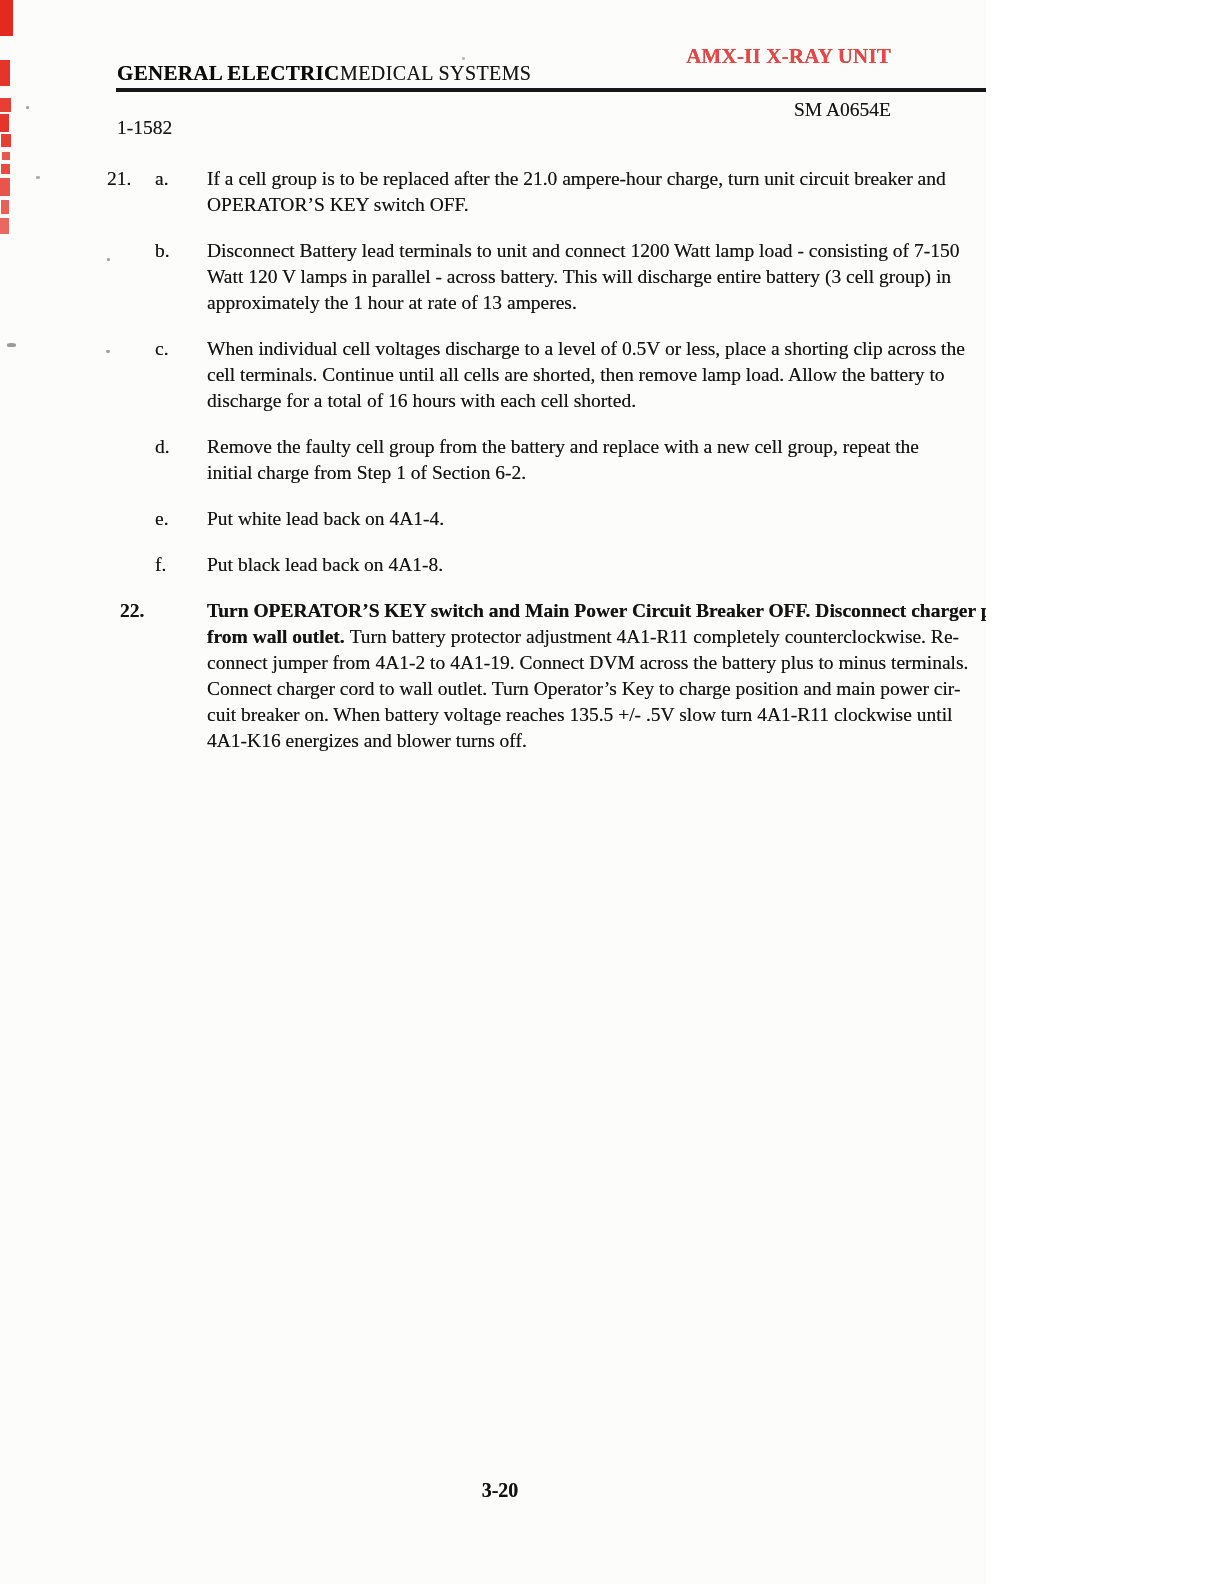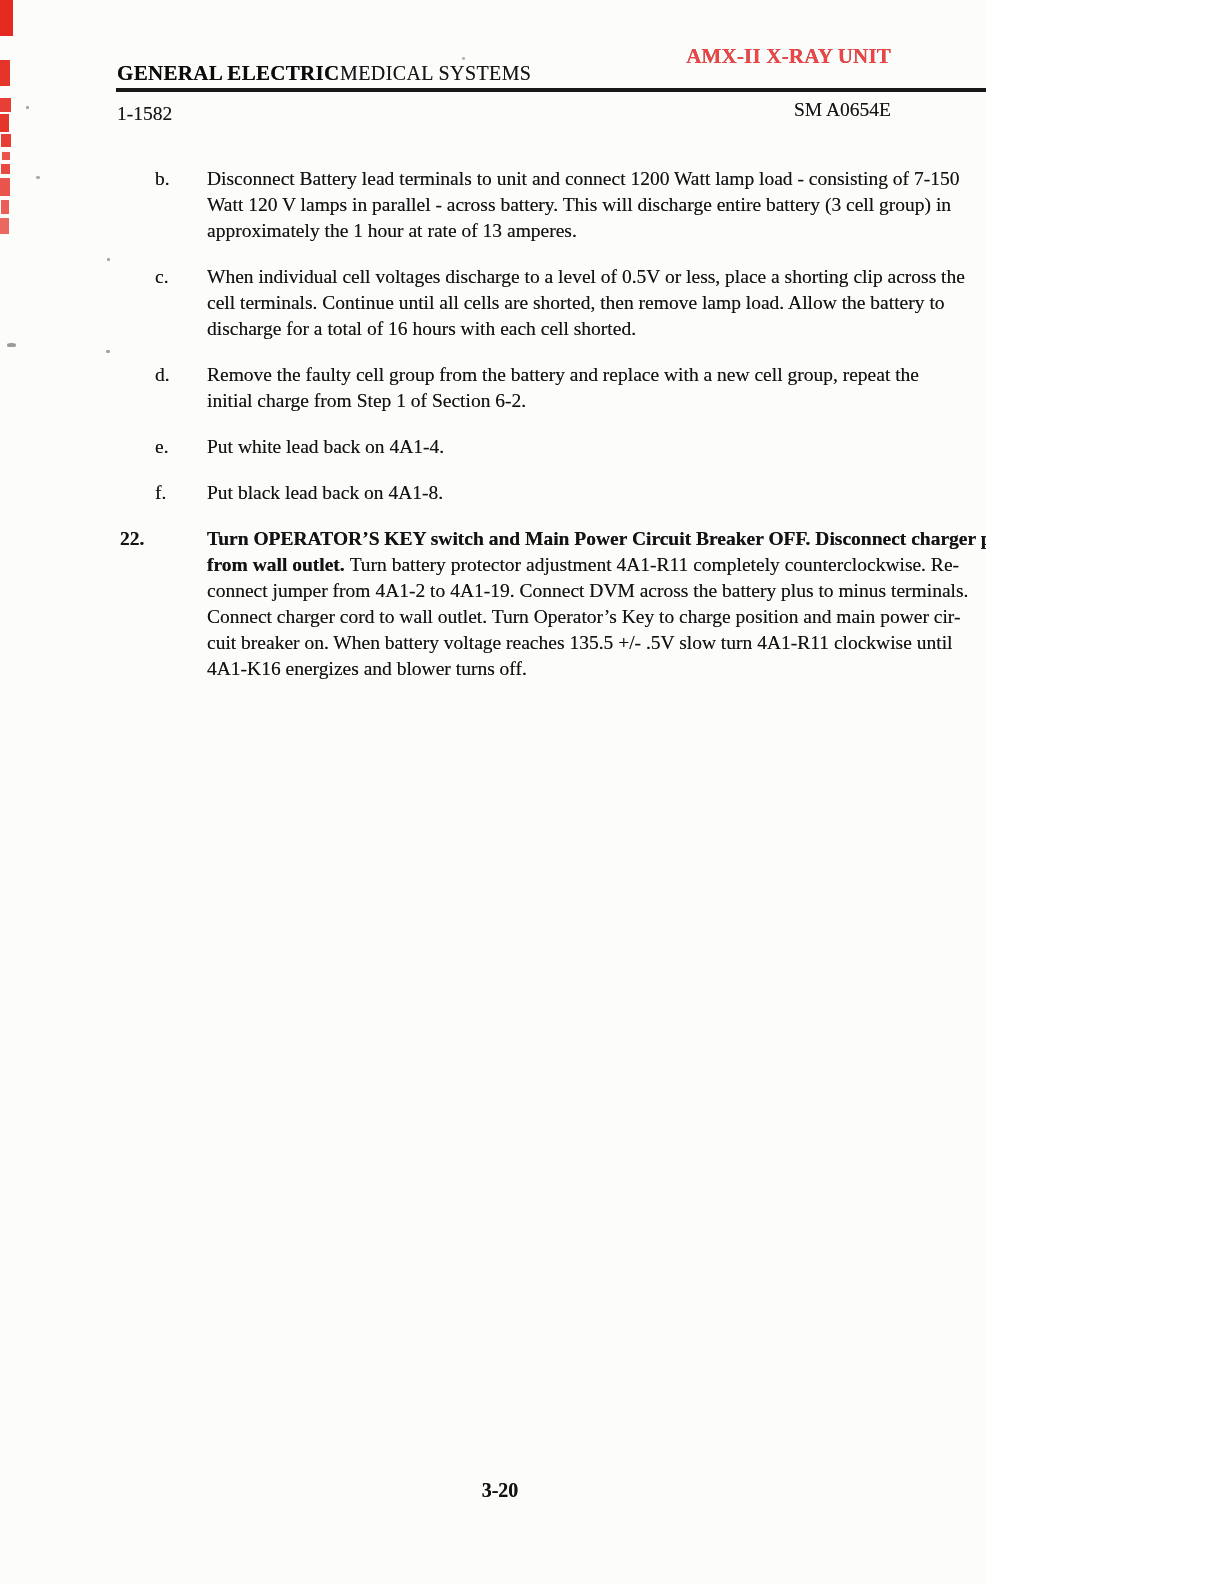--- a/index.html
+++ b/index.html
@@ -49,21 +49,21 @@
     white-space: nowrap;
   }
   .hdr-rule {
     position: absolute;
     left: 116px; top: 88px;
     width: 1002px; height: 4px;
     background: #181818;
   }
   .hdr-datecode {
     position: absolute;
-    left: 117px; top: 103px;
+    left: 117px; top: 117px;
     font-size: 19.5px;
     color: #151515;
     text-shadow: 0 0 0.5px rgba(0,0,0,0.5);
     white-space: nowrap;
   }
   .hdr-manualno {
     position: absolute;
     right: 95px; top: 99px;
     font-size: 19.5px;
     color: #151515;
@@ -118,20 +118,26 @@
 
   <div class="hdr-company">GENERAL ELECTRIC</div>
   <div class="hdr-division">MEDICAL SYSTEMS</div>
   <div class="hdr-product">AMX-II X-RAY UNIT</div>
   <div class="hdr-rule"></div>
   <div class="hdr-datecode">1-1582</div>
   <div class="hdr-manualno">SM A0654E</div>
 
   <div id="content">
 
+    <div class="item-row">
+      <span class="col-num">21.</span>
+      <span class="col-letter">a.</span>
+      <p class="col-text">If a cell group is to be replaced after the 21.0 ampere-hour charge, turn unit circuit breaker and
+OPERATOR’S KEY switch OFF.</p>
+    </div>
 
     <div class="item-row">
       <span class="col-num"></span>
       <span class="col-letter">b.</span>
       <p class="col-text">Disconnect Battery lead terminals to unit and connect 1200 Watt lamp load - consisting of 7-150
 Watt 120 V lamps in parallel - across battery. This will discharge entire battery (3 cell group) in
 approximately the 1 hour at rate of 13 amperes.</p>
     </div>
 
     <div class="item-row">

